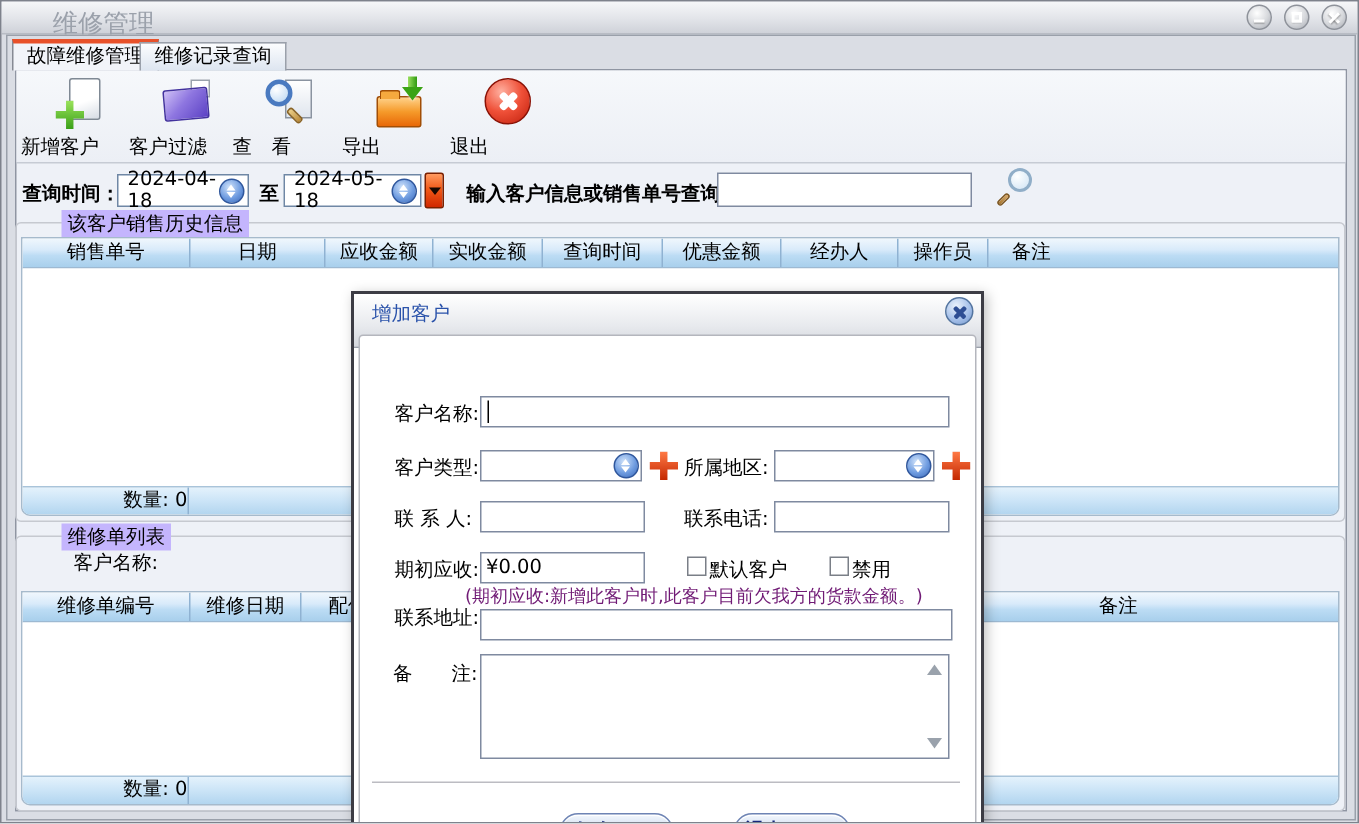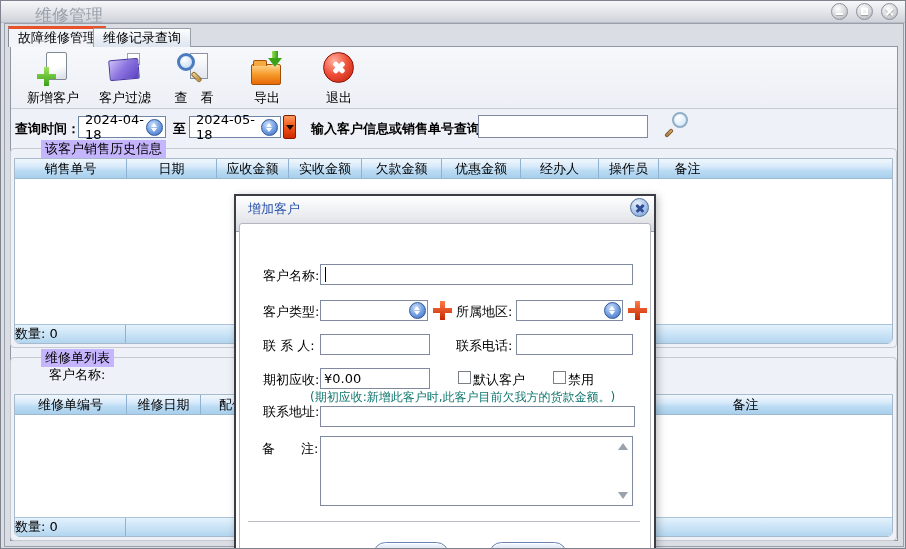--- a/index.html
+++ b/index.html
@@ -35,21 +35,21 @@
           background:linear-gradient(180deg,#fcfdfe 0%,#dde5f0 100%);
           border:1px solid #9aa0aa; border-bottom:none; }
 
   #tabpanel { left:9px; top:45px; width:888px; height:495px;
               border:1px solid #8f95a2; background:#eef1f7; z-index:1; }
 
   
   #toolbar { left:10px; top:46px; width:886px; height:62px; z-index:2;
              background:linear-gradient(180deg,#f6f8fb 0%,#eceff5 100%);
              border-bottom:1px solid #c6cbd4; }
-  .tbtn { top:50px; width:78px; height:56px; z-index:3; text-align:center; }
+  .tbtn { top:50px; width:78px; height:56px; z-index:3; text-align:left; }
   .tbtn .lbl { position:absolute; left:0; right:0; bottom:0; font-size:13px; white-space:pre; }
   .tb-ic { position:relative; width:36px; height:36px; margin:0 auto; }
   #tb1 { left:13px; } #tb2 { left:85px; } #tb3 { left:154px; } #tb4 { left:227px; } #tb5 { left:299px; }
 
   .ic-doc { position:absolute; right:4px; top:1px; width:21px; height:28px;
             background:linear-gradient(160deg,#ffffff 55%,#d6dce4 100%);
             border:1px solid #7f8994; border-radius:2px; }
   .ic-plus-g { position:absolute; left:2px; bottom:1px; width:19px; height:19px;
                background:linear-gradient(#9be35c,#3aa018);
                clip-path:polygon(37% 0,63% 0,63% 37%,100% 37%,100% 63%,63% 63%,63% 100%,37% 100%,37% 63%,0 63%,0 37%,37% 37%);
@@ -130,21 +130,21 @@
   #t1 { top:9px; } #t2 { top:36px; }
   .thead { display:flex; height:20px; flex:0 0 20px;
            background:linear-gradient(180deg,#f0f7fd 0%,#d8eafa 40%,#bcdcf4 60%,#a8cfec 100%);
            border-bottom:1px solid #9db9d2; }
   .thead > div { text-align:center; line-height:19px; font-size:13px; overflow:hidden; white-space:nowrap; }
   .thead > div + div { border-left:1px solid #8fb2d2; }
   .tbody { flex:1; background:#fff; }
   .tfoot { display:flex; height:19px; flex:0 0 19px;
            background:linear-gradient(180deg,#e4f2fc 0%,#cbe4f7 50%,#b2d5ef 100%);
            border-top:1px solid #a9c4da; }
-  .tfoot .fc1 { width:111px; text-align:left; line-height:18px; font-size:13px;
+  .tfoot .fc1 { width:111px; text-align:right; line-height:18px; font-size:13px;
                 border-right:1px solid #8fb2d2; }
   #t1 .thead > div:nth-of-type(1){width:111px} #t1 .thead > div:nth-of-type(2){width:90px}
   #t1 .thead > div:nth-of-type(3){width:72px}  #t1 .thead > div:nth-of-type(4){width:73px}
   #t1 .thead > div:nth-of-type(5){width:80px}  #t1 .thead > div:nth-of-type(6){width:79px}
   #t1 .thead > div:nth-of-type(7){width:78px}  #t1 .thead > div:nth-of-type(8){width:60px}
   #t1 .thead > div:nth-of-type(9){width:58px}  #t1 .thead > div:nth-of-type(10){flex:1}
   #t2 .thead > div:nth-of-type(1){width:111px} #t2 .thead > div:nth-of-type(2){width:74px}
   #t2 .thead > div:nth-of-type(3){width:63px}  #t2 .thead > div:nth-of-type(4){width:335px}
   #t2 .thead > div:nth-of-type(5){flex:1}
 
@@ -167,21 +167,21 @@
   .dl { position:absolute; font-size:13px; white-space:pre; }
   .din { position:absolute; height:21px; border:1px solid #7f8aa0; background:#fff;
          font-size:13px; padding:0 3px; font-family:inherit; }
   .combo { position:absolute; height:21px; border:1px solid #7f8aa0; background:#fff;
            display:flex; align-items:center; justify-content:flex-end; padding-right:1px; }
   .rplus { position:absolute; width:19px; height:19px;
            background:linear-gradient(#ff7a46,#c42800);
            clip-path:polygon(37% 0,63% 0,63% 37%,100% 37%,100% 63%,63% 63%,63% 100%,37% 100%,37% 63%,0 63%,0 37%,37% 37%);
            filter:drop-shadow(0 0 1px #801800); }
   .chk { position:absolute; width:13px; height:13px; background:#fff; border:1px solid #7a7f87; }
-  #dlg-hint { position:absolute; left:70px; top:165px; color:#0f766e; font-size:12px; white-space:nowrap; }
+  #dlg-hint { position:absolute; left:70px; top:165px; color:#701a75; font-size:12px; white-space:nowrap; }
   #dlg-remark { position:absolute; left:80px; top:212px; width:313px; height:70px;
                 border:1px solid #7f8aa0; background:#fff; }
   .sb-up, .sb-dn { position:absolute; right:4px; width:0; height:0; }
   .sb-up { top:6px;  border-left:5px solid transparent; border-right:5px solid transparent;
            border-bottom:7px solid #9aa2ac; }
   .sb-dn { bottom:6px; border-left:5px solid transparent; border-right:5px solid transparent;
            border-top:7px solid #9aa2ac; }
   #dlg-divider { position:absolute; left:8px; right:10px; top:297px; border-top:1px solid #bcbcc2; }
   .pill { position:absolute; top:318px; height:25px; border-radius:13px; border:1px solid #6e84b4;
           background:linear-gradient(180deg,#f4f8fd 0%,#ccd9ee 45%,#a9bfe0 100%);
@@ -275,21 +275,21 @@
 
   <div id="gb1" class="abs groupbox">
     <span class="gb-legend">该客户销售历史信息</span>
     <div id="t1" class="tbl">
       <div class="thead">
 
           <div>销售单号</div>
           <div>日期</div>
           <div>应收金额</div>
           <div>实收金额</div>
-          <div>欠款金额</div>
+          <div>查询时间</div>
           <div>优惠金额</div>
           <div>经办人</div>
           <div>操作员</div>
           <div>备注</div>
         </div>
       <div class="tbody"></div>
       <div class="tfoot">
         <div class="fc1">数量: 0</div>
       </div>
     </div>

